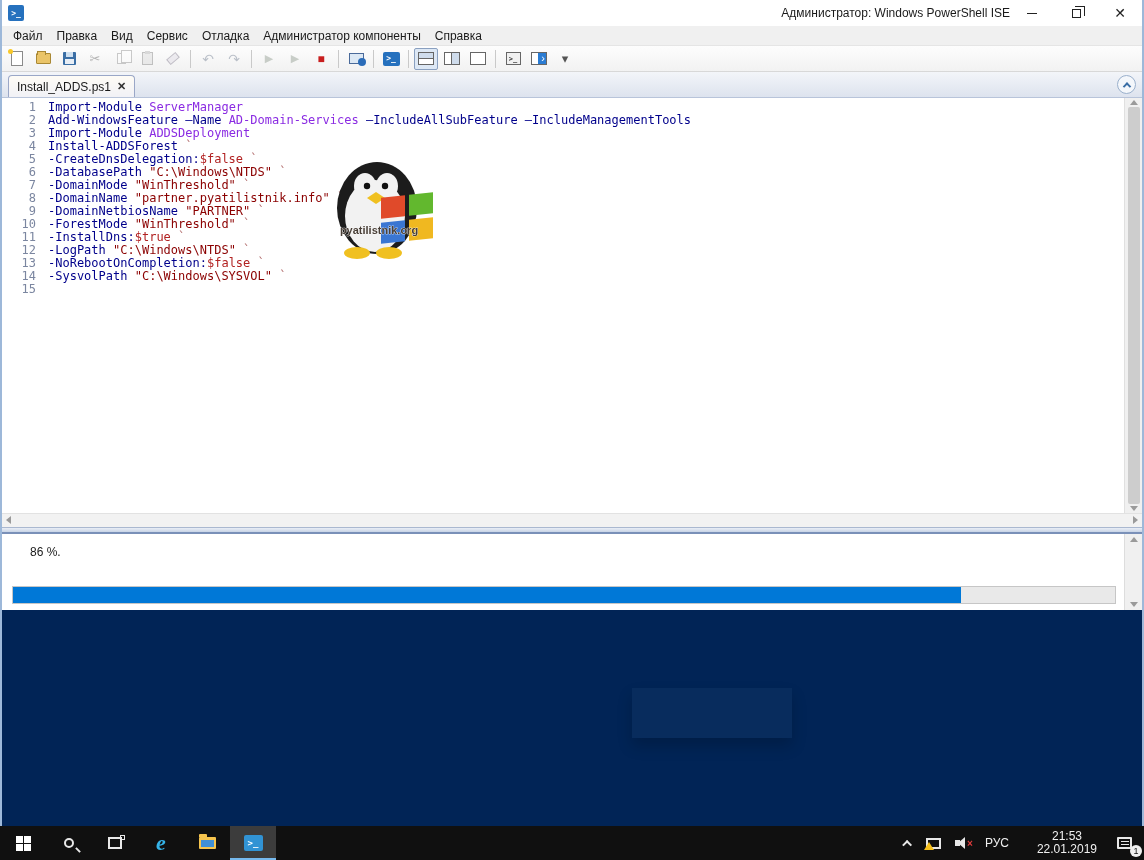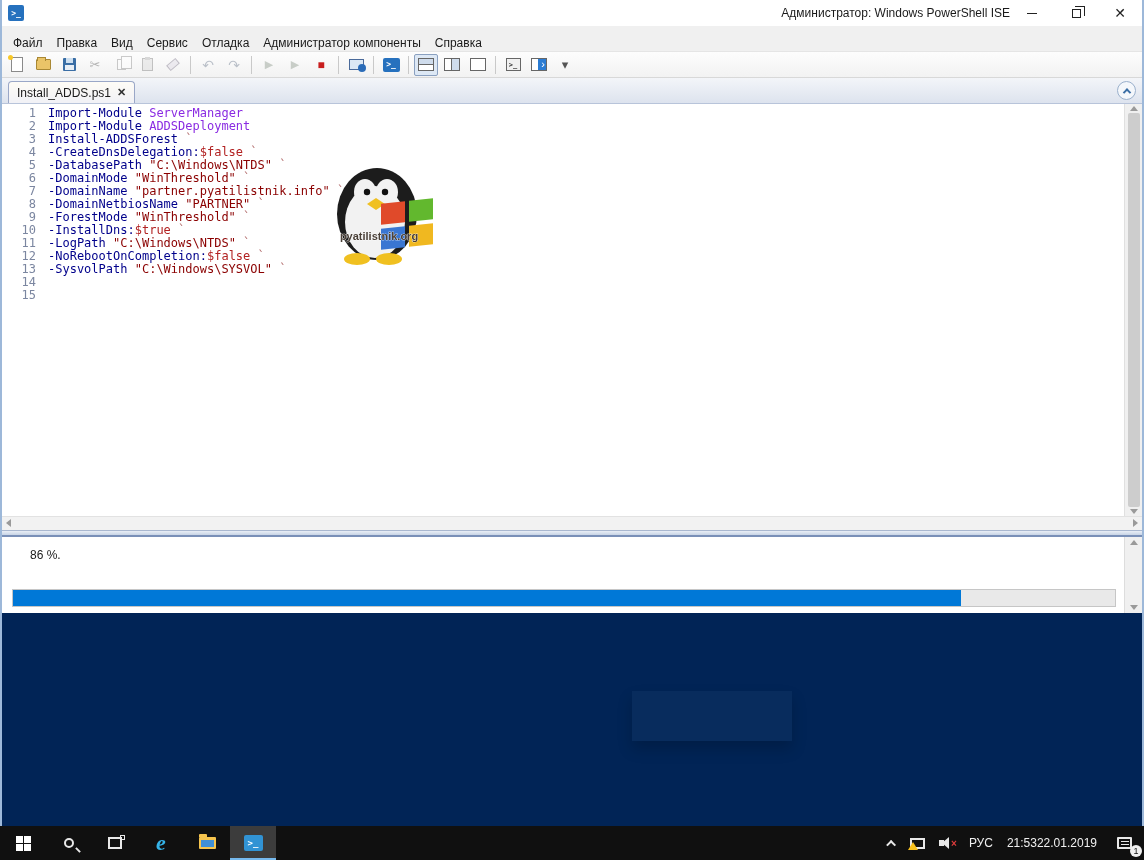--- a/index.html
+++ b/index.html
@@ -11,21 +11,21 @@
 
   .titlebar { height:26px; background:#fff; display:flex; align-items:center; flex:0 0 auto; }
   .titlebar .app-icon { width:16px; height:16px; margin:0 8px 0 6px; background:#2671be; border-radius:2px; color:#fff; font:bold 8px "DejaVu Sans Mono", monospace; display:flex; align-items:center; justify-content:center; }
   .titlebar .title-text { font-size:12px; color:#1a1a1a; flex:1;text-align:right; }
   .caption-btn { width:44px; height:26px; display:flex; align-items:center; justify-content:center; color:#222; font-size:13px; }
   .restore-glyph { width:9px; height:9px; border:1px solid #222; position:relative; background:#fff; }
   .restore-glyph:before { content:""; position:absolute; left:2px; top:-4px; width:9px; height:9px; border:1px solid #222; border-left:none; border-bottom:none; }
   .min-glyph { width:10px; height:1px; background:#222; }
   .close-glyph { font-size:14px; }
 
-  .menubar { height:26px; background:#f0f0f0; display:flex; align-items:flex-end; padding-left:4px; flex:0 0 auto; border-bottom:1px solid #e5e5e5; }
+  .menubar { height:20px; background:#f0f0f0; display:flex; align-items:center; padding-left:4px; flex:0 0 auto; border-bottom:1px solid #e5e5e5; }
   .menu-item { font-size:12px; color:#1a1a1a; padding:1px 7px; }
 
   
   .toolbar { height:26px; flex:0 0 auto; background:linear-gradient(#fdfdfd,#f2f2f2); border-bottom:1px solid #d8d8d8; display:flex; align-items:center; padding-left:2px; }
   .tbtn { width:24px; height:22px; margin:0 1px; display:flex; align-items:center; justify-content:center; border:1px solid transparent; border-radius:2px; position:relative; }
   .tbtn.disabled { opacity:.42; filter:grayscale(.6); }
   .tbtn.selected { border-color:#8aa0c0; background:#dde8f5; }
   .tbsep { width:1px; height:18px; background:#c9c9c9; margin:0 4px; }
   .tbicon { font-size:13px; line-height:1; color:#555; }
   .ic-shape { position:relative; }
@@ -131,21 +131,21 @@
   .tb-right { margin-left:auto; display:flex; align-items:stretch; }
   .tray-item { display:flex; align-items:center; justify-content:center; padding:0 7px; color:#f0f0f0; }
   .tray-chev { width:7px; height:7px; border-left:2px solid #e8e8e8; border-top:2px solid #e8e8e8; transform:rotate(45deg) translate(0,2px); }
   .net-glyph { width:15px; height:11px; border:2px solid #e8e8e8; position:relative; }
   .net-warn { position:absolute; left:-4px; bottom:-3px; width:0; height:0; border-left:5px solid transparent; border-right:5px solid transparent; border-bottom:8px solid #f8c11c; }
   .vol-glyph { position:relative; width:16px; height:12px; }
   .vol-body { position:absolute; left:0; top:3px; width:5px; height:6px; background:#e8e8e8; }
   .vol-cone { position:absolute; left:3px; top:0; width:0; height:0; border-top:6px solid transparent; border-bottom:6px solid transparent; border-right:7px solid #e8e8e8; }
   .vol-x { position:absolute; right:-2px; top:1px; color:#e03c3c; font-size:10px; font-weight:bold; }
   .tray-lang { font-size:12px; }
-  .tray-clock { line-height:13px; font-size:12px; text-align:center; }
+  .tray-clock { flex-direction:column; line-height:13px; font-size:12px; text-align:center;margin-left:14px; }
   .action-glyph { width:15px; height:12px; border:2px solid #e8e8e8; border-radius:1px; position:relative; }
   .action-glyph i { position:absolute; left:2px; display:block; width:8px; height:1px; background:#e8e8e8; }
   .badge { position:absolute; right:2px; bottom:3px; width:12px; height:12px; border-radius:50%; background:#f0f0f0; color:#111; font-size:9px; display:flex; align-items:center; justify-content:center; }
 </style>
 </head>
 <body>
 
 <div id="stage">
   <div id="ise-window">
 
@@ -264,20 +264,21 @@
             <div class="ln">9</div>
             <div class="ln">10</div>
             <div class="ln">11</div>
             <div class="ln">12</div>
             <div class="ln">13</div>
             <div class="ln">14</div>
             <div class="ln">15</div>
           </div>
         <div class="code" id="code">
             <div class="cl"><span class="tok-cmd">Import-Module </span><span class="tok-arg">ServerManager</span></div>
+            <div class="cl"><span class="tok-cmd">Add-WindowsFeature </span><span class="tok-param">–Name </span><span class="tok-arg">AD-Domain-Services </span><span class="tok-param">–IncludeAllSubFeature –IncludeManagementTools</span></div>
             <div class="cl"><span class="tok-cmd">Import-Module </span><span class="tok-arg">ADDSDeployment</span></div>
             <div class="cl"><span class="tok-cmd">Install-ADDSForest </span><span class="tok-op">`</span></div>
             <div class="cl"><span class="tok-param">-CreateDnsDelegation:</span><span class="tok-var">$false </span><span class="tok-op">`</span></div>
             <div class="cl"><span class="tok-param">-DatabasePath </span><span class="tok-str">"C:\Windows\NTDS" </span><span class="tok-op">`</span></div>
             <div class="cl"><span class="tok-param">-DomainMode </span><span class="tok-str">"WinThreshold" </span><span class="tok-op">`</span></div>
             <div class="cl"><span class="tok-param">-DomainName </span><span class="tok-str">"partner.pyatilistnik.info" </span><span class="tok-op">`</span></div>
             <div class="cl"><span class="tok-param">-DomainNetbiosName </span><span class="tok-str">"PARTNER" </span><span class="tok-op">`</span></div>
             <div class="cl"><span class="tok-param">-ForestMode </span><span class="tok-str">"WinThreshold" </span><span class="tok-op">`</span></div>
             <div class="cl"><span class="tok-param">-InstallDns:</span><span class="tok-var">$true </span><span class="tok-op">`</span></div>
             <div class="cl"><span class="tok-param">-LogPath </span><span class="tok-str">"C:\Windows\NTDS" </span><span class="tok-op">`</span></div>

